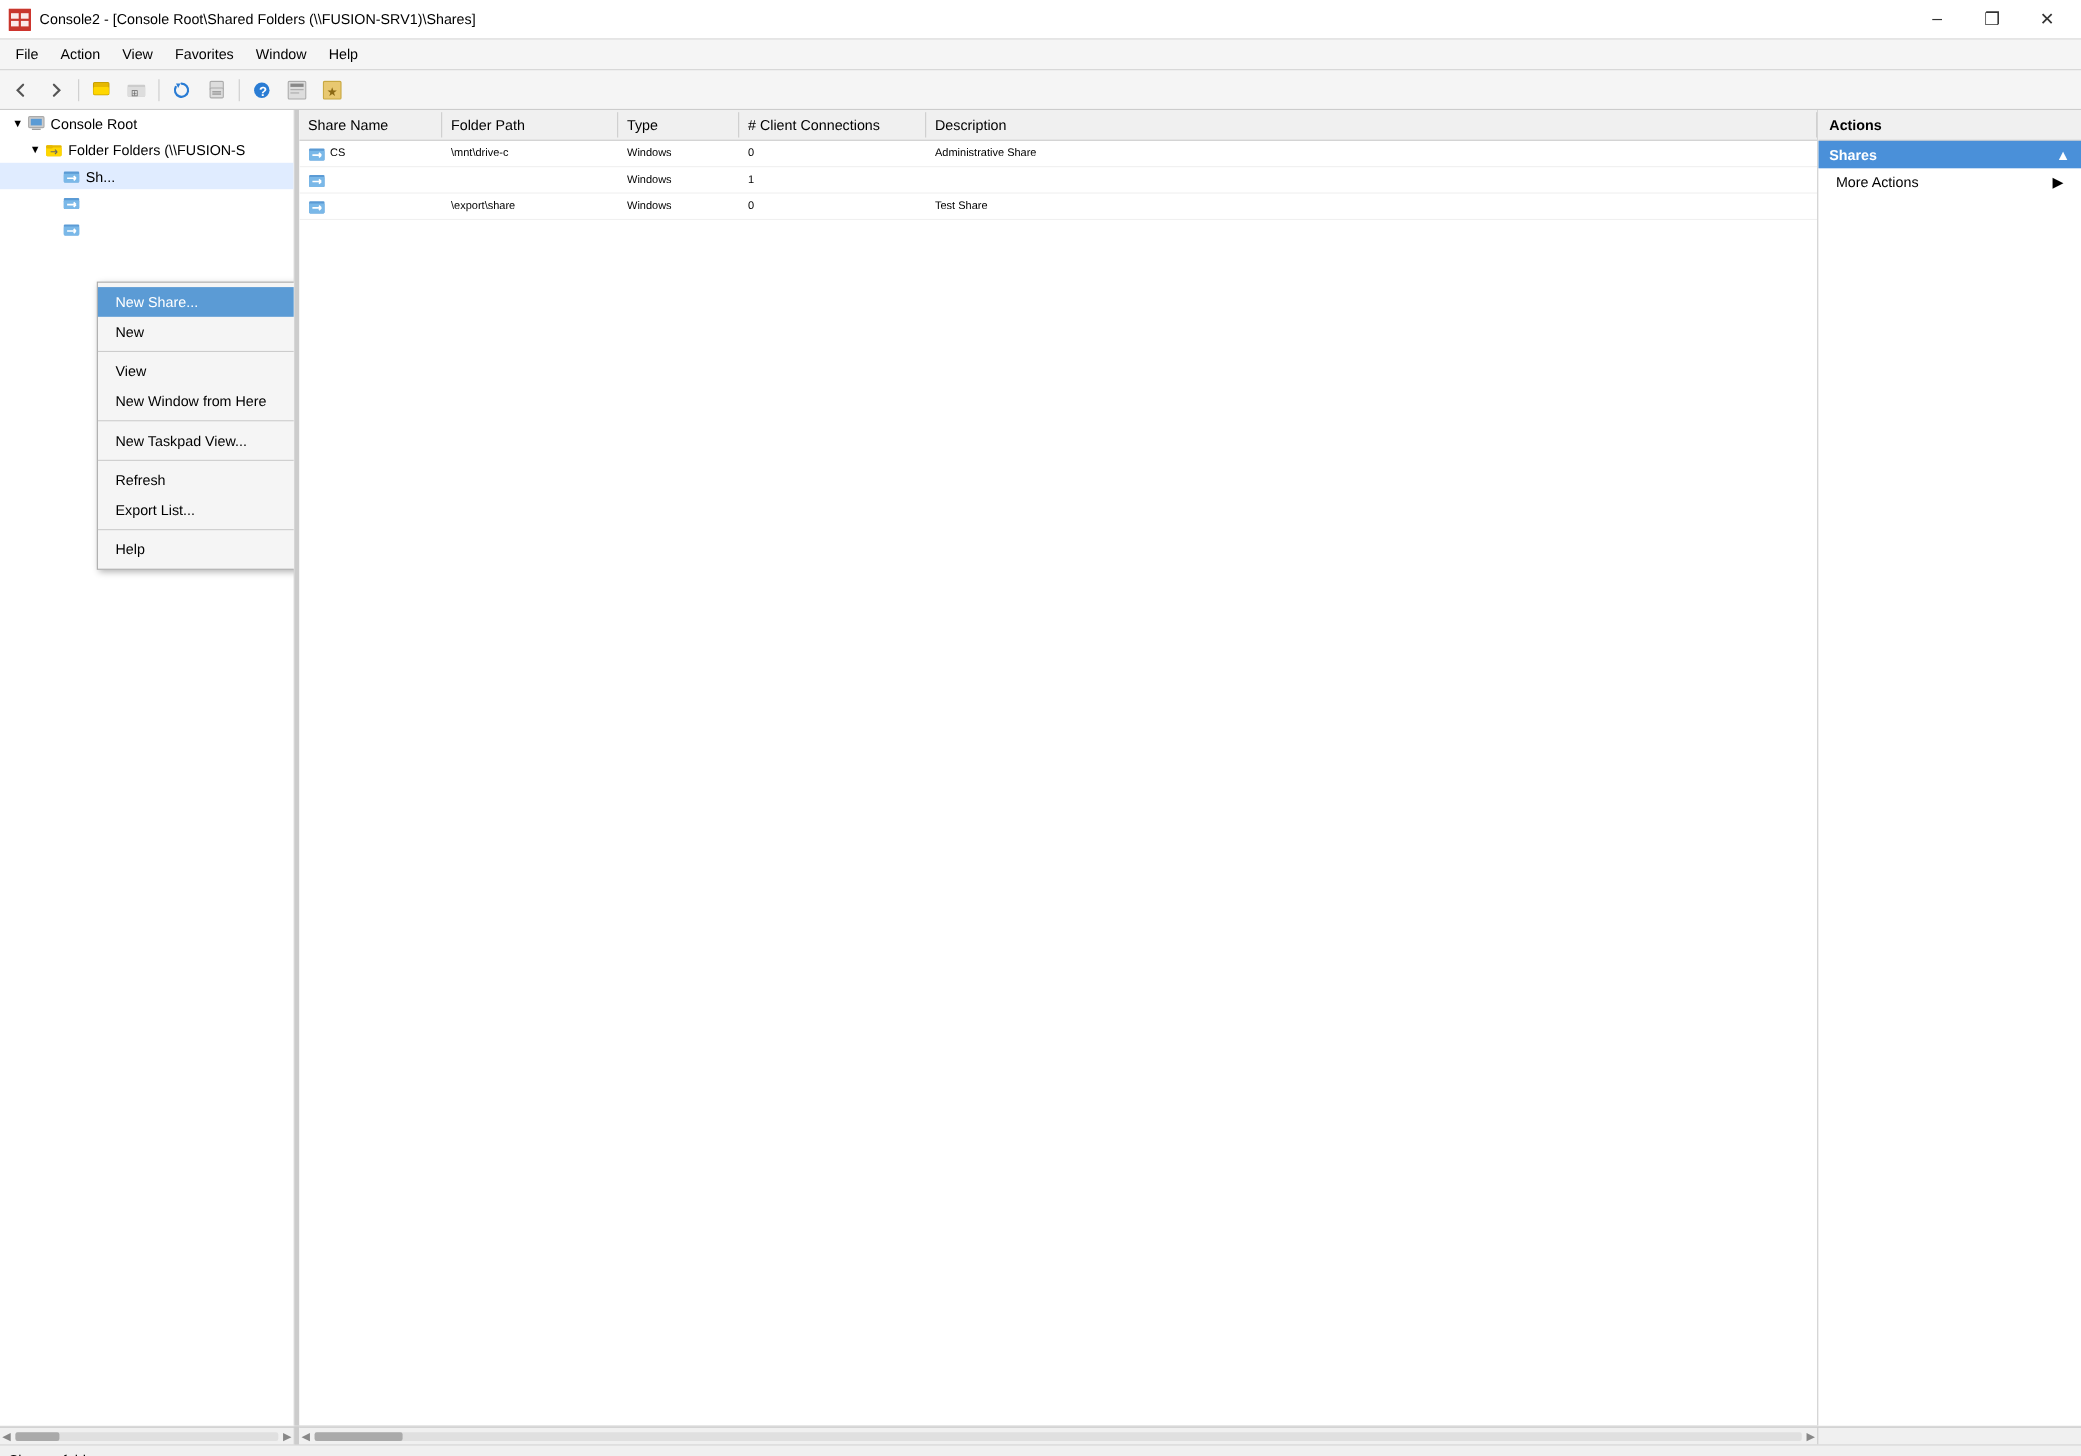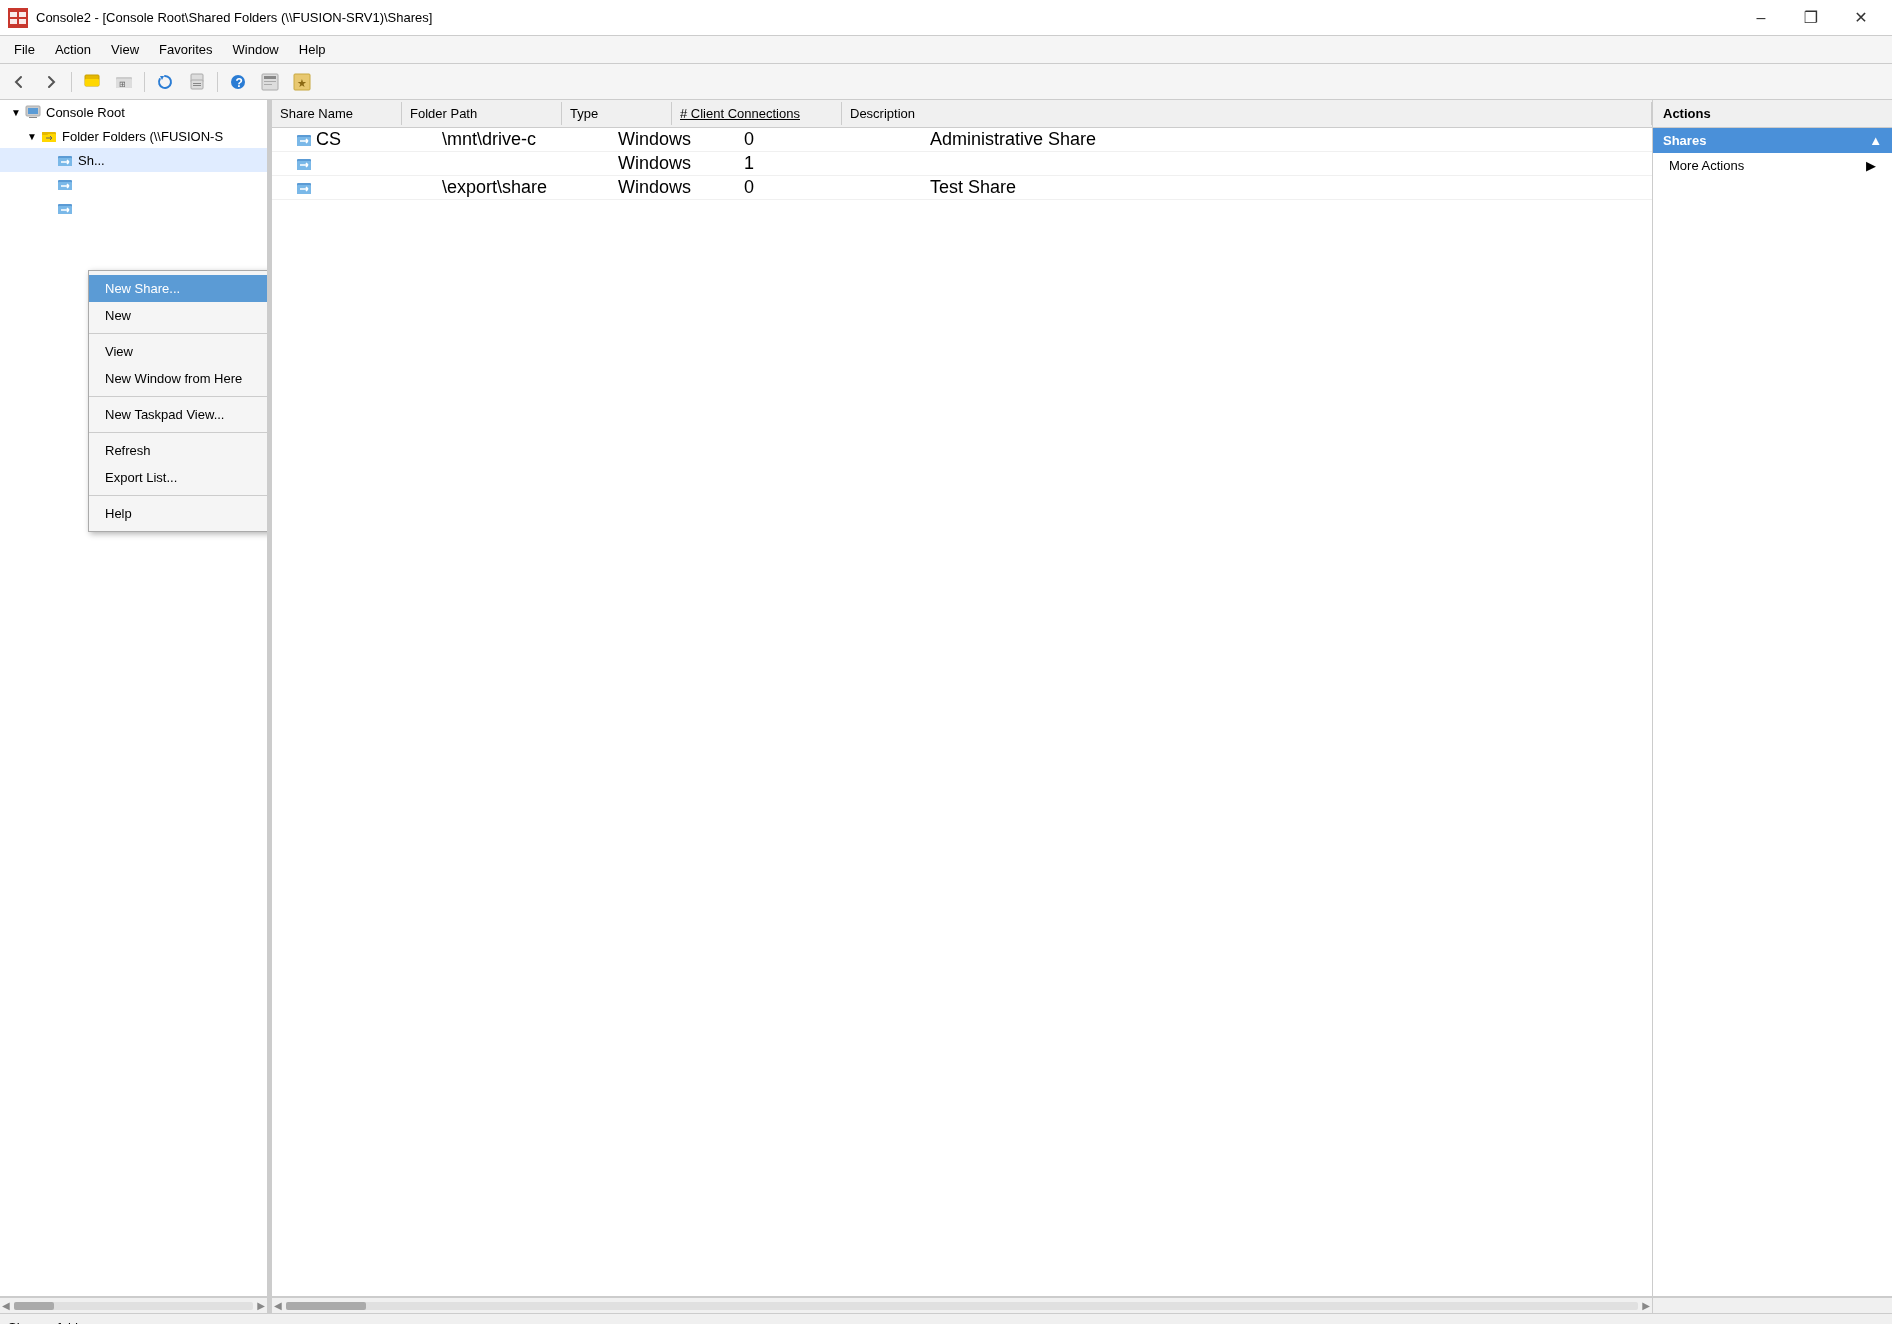--- a/index.html
+++ b/index.html
@@ -170,24 +170,23 @@
     .list-body { flex: 1; overflow-y: auto; }
     .list-row {
       display: flex;
       align-items: center;
       height: 24px;
       border-bottom: 1px solid #f0f0f0;
       cursor: pointer;
     }
     .list-cell {
       padding: 2px 8px;
-      font-size: 18px;
+      font-size: 10px;
       white-space: nowrap;
       overflow: hidden;
-      margin-left: 16px;
     }
 
     
     .actions-panel {
       width: 240px;
       min-width: 240px;
       border-left: 1px solid #ccc;
       background: #fff;
       overflow: hidden;
     }
@@ -216,21 +215,21 @@
       cursor: pointer;
       display: flex;
       align-items: center;
       justify-content: space-between;
     }
 
     
     .context-menu {
       position: absolute;
       left: 88px;
-      top: 170px;
+      top: 156px;
       width: 300px;
       background: #f5f5f5;
       border: 1px solid #aaa;
       box-shadow: 2px 2px 6px rgba(0,0,0,0.3);
       z-index: 100;
       padding: 4px 0;
     }
     .ctx-item {
       padding: 6px 16px;
       font-size: 13px;
@@ -480,21 +479,21 @@
     <div class="list-header">
       <div class="list-header-cell" style="width:130px;">
         <span>Share Name</span>
       </div>
       <div class="list-header-cell" style="width:160px;">
         <span>Folder Path</span>
       </div>
       <div class="list-header-cell" style="width:110px;">
         <span>Type</span>
       </div>
-      <div class="list-header-cell" style="width:170px;text-decoration:underline;">
+      <div class="list-header-cell" style="width:170px;">
         <span># Client Connections</span>
       </div>
       <div class="list-header-cell" style="flex:1;">
         <span>Description</span>
       </div>
     </div>
 
     <div class="list-body">
 
       <div class="list-row">

